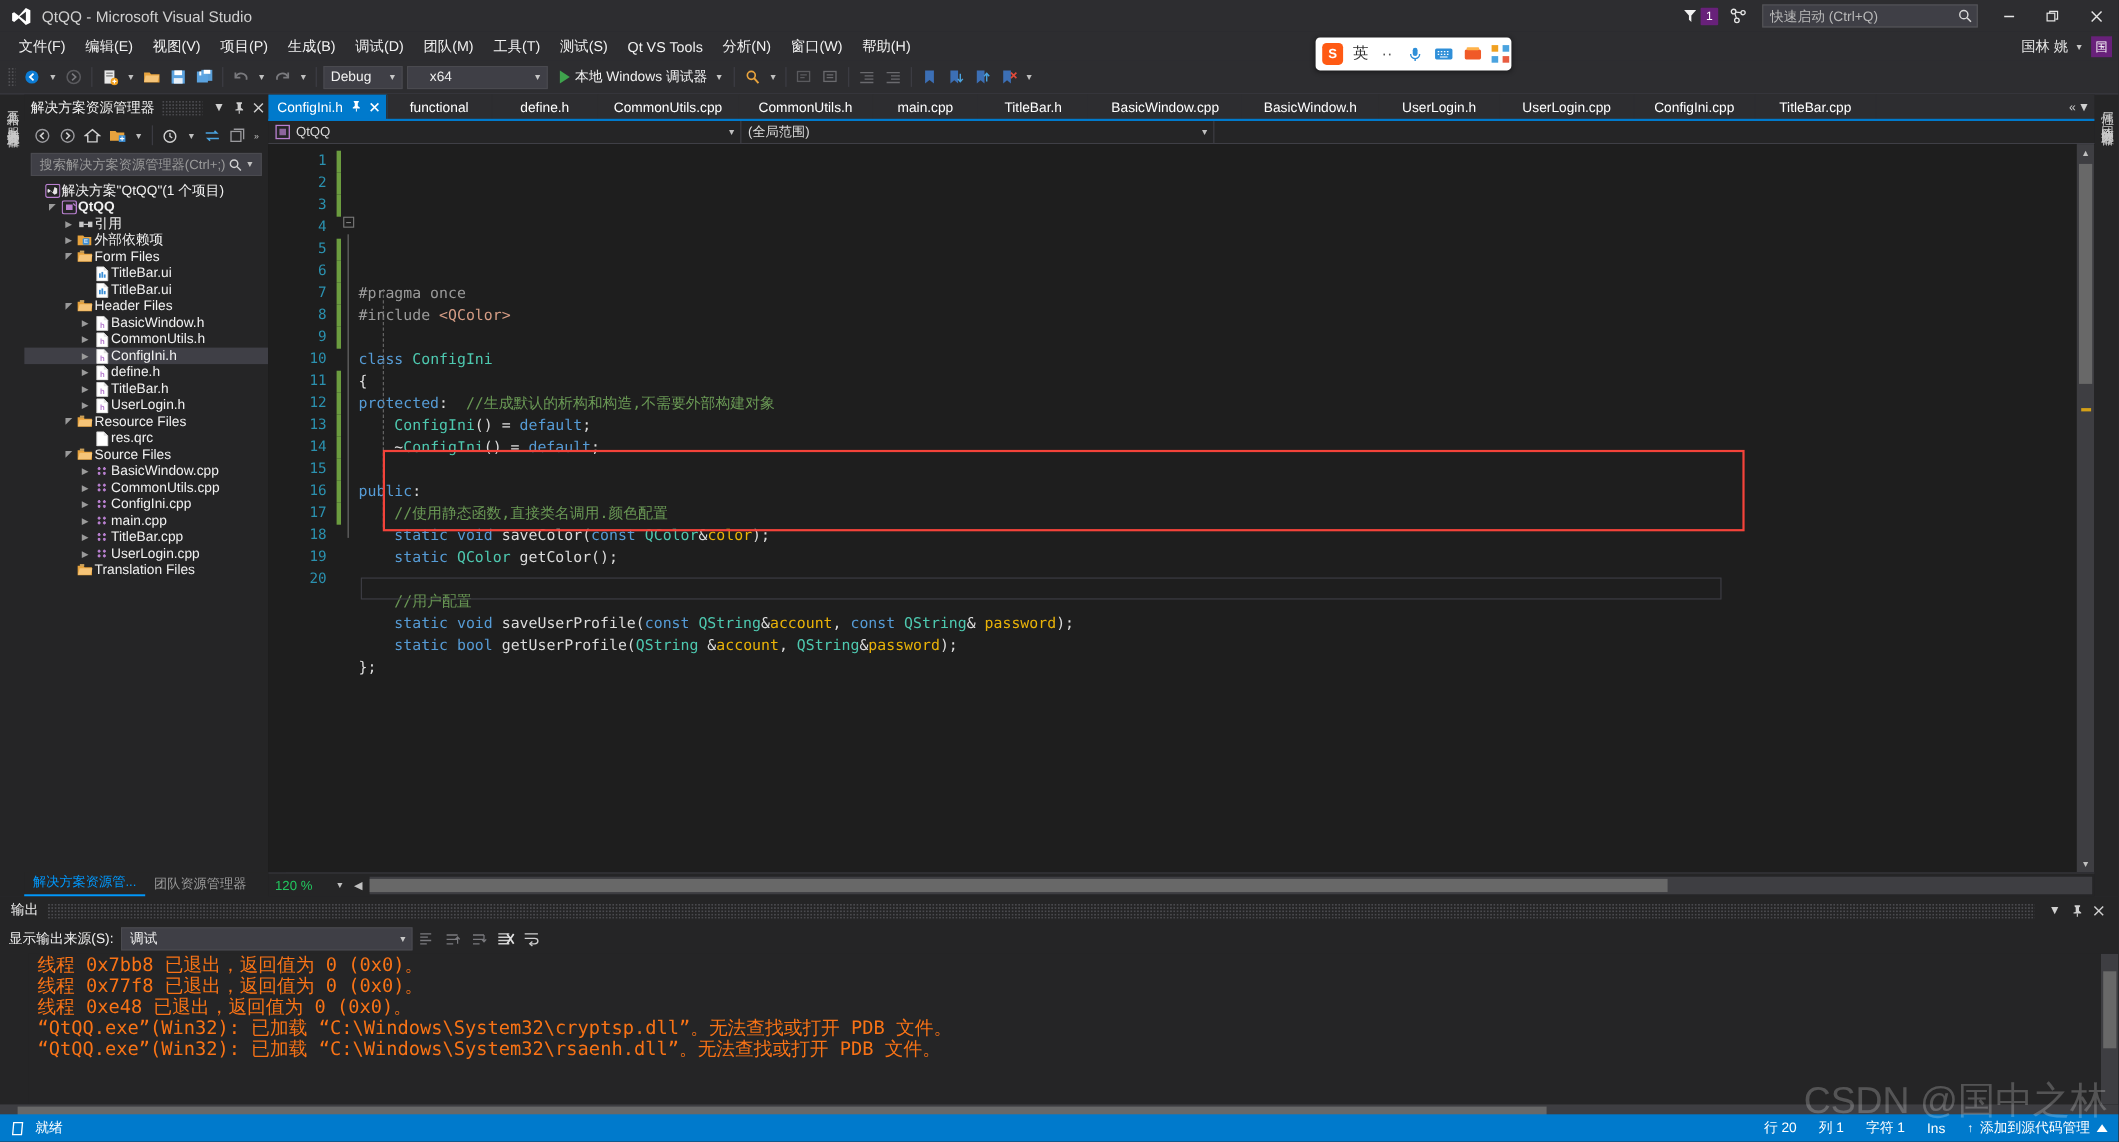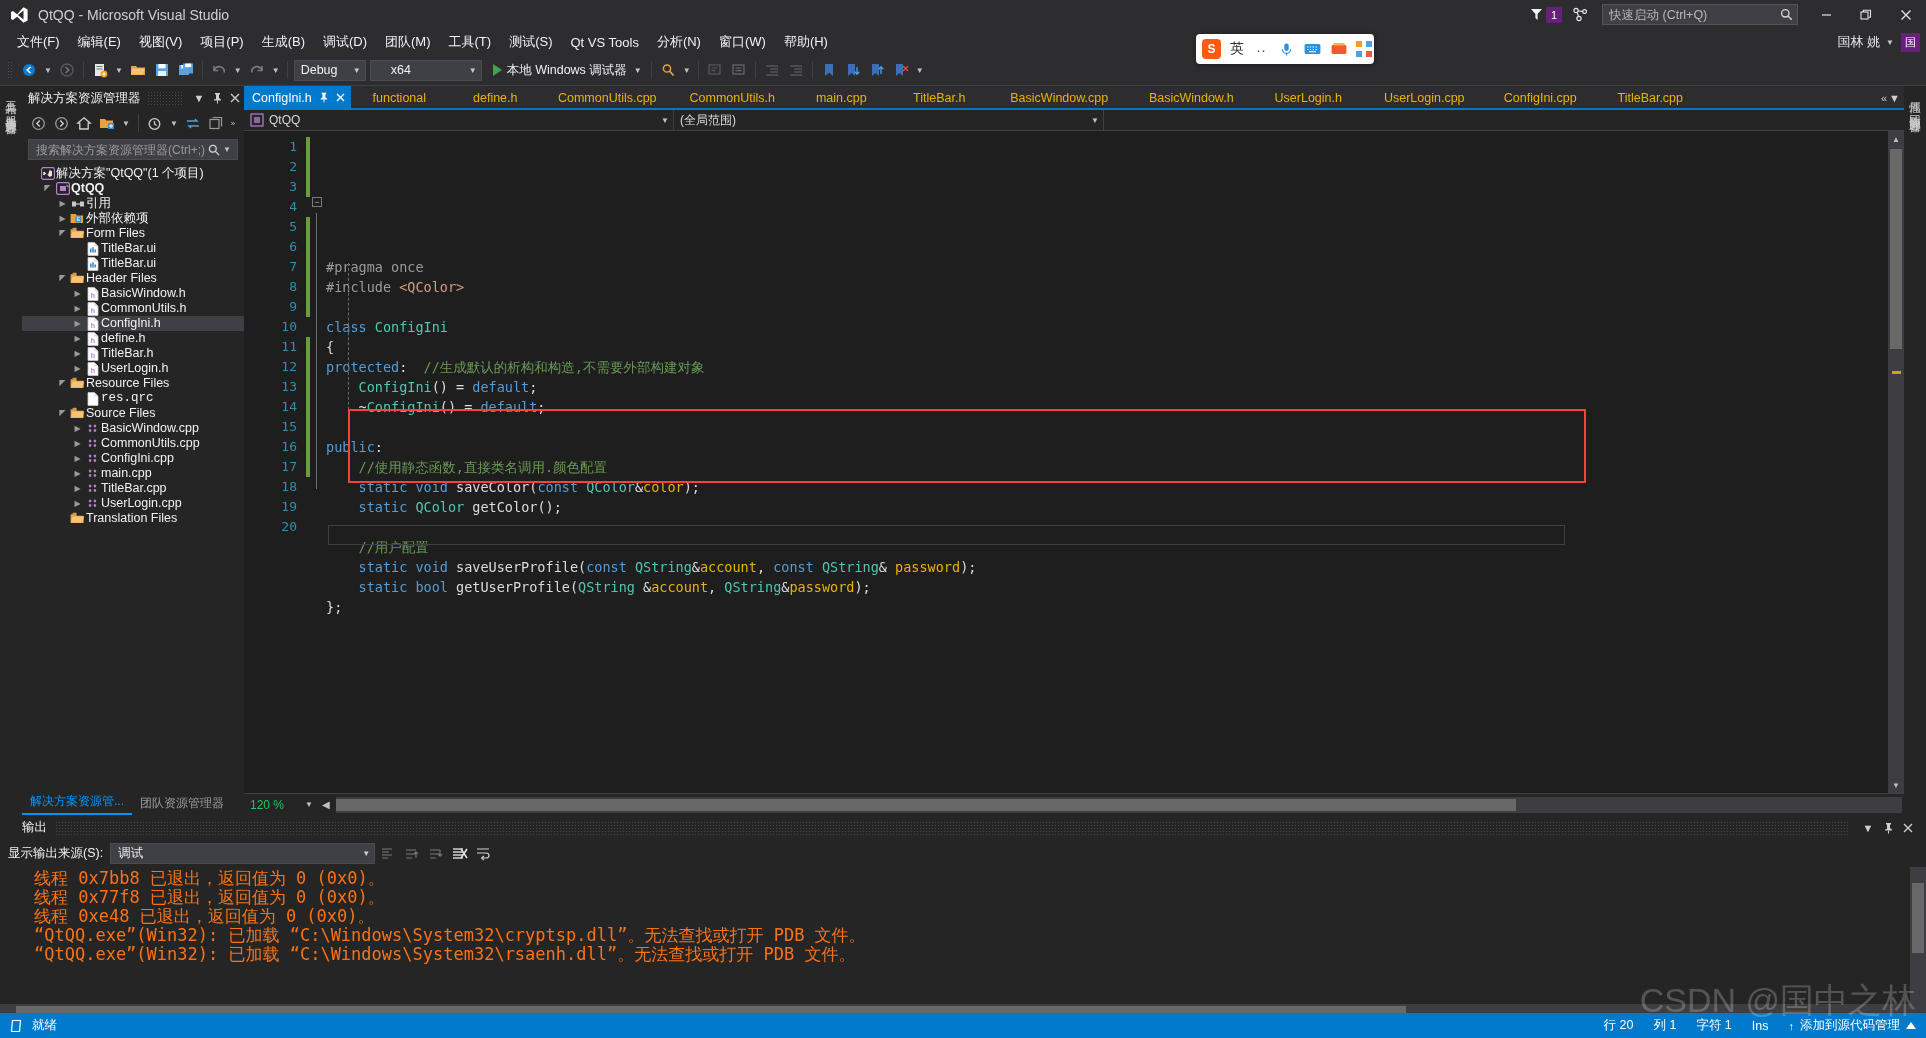--- a/index.html
+++ b/index.html
@@ -180,21 +180,21 @@
 
   
   .editor {
     position:absolute; left:244px; top:86px; width:1660px; height:729px;
     background:#1e1e1e; display:flex; flex-direction:column;
   }
   .tabstrip {
     height:24px; background:#2d2d30; display:flex; align-items:stretch; position:relative;
   }
   .etab {
-    display:flex; align-items:center; padding:0 3px; font-size:12.5px; color:#eab308;
+    display:flex; align-items:center; padding:0 3px; font-size:12.5px; color:#ffffff;
     white-space:nowrap; border-right:1px solid #2d2d30;
   }
   .etab.active { background:#007acc; color:#ffffff; padding:0 6px 0 8px; }
   .etab .pin { margin-left:7px; font-size:11px; }
   .etab .xcl { margin-left:7px; font-size:12px; }
   .tab-overflow {
     margin-left:auto; display:flex; align-items:center; gap:2px; padding-right:4px;
     color:#d0d0d0; font-size:11px;
   }
   .tab-underline {
@@ -278,21 +278,21 @@
   }
   .hscroll-track { flex:1; height:16px; background:#3e3e42; position:relative; margin-right:2px; }
   .hscroll-track .hthumb { position:absolute; top:2px; left:0; height:12px; background:#686868; }
 
   
   .output {
     position:absolute; left:0; top:815px; width:1926px; height:205px;
     background:#252526; display:flex; flex-direction:column;
   }
   .out-header {
-    height:25px; display:flex; align-items:center; padding-left:22px; font-size:12.5px; color:#f1f1f1;
+    height:25px; display:flex; align-items:center; padding-left:10px; font-size:12.5px; color:#f1f1f1;
   }
   .out-hdots {
     flex:1; height:14px; margin:0 8px;
     background-image: radial-gradient(#4a4a4e 1px, transparent 1px);
     background-size: 3px 3px;
   }
   .out-hbtn { width:20px;height:20px;display:flex;align-items:center;justify-content:center;color:#d0d0d0;font-size:11px; }
   .out-toolbar {
     height:27px; display:flex; align-items:center; padding-left:8px; gap:0; font-size:12.5px;
   }
@@ -470,21 +470,21 @@
           <path d="M13 4 V8.5 H8.5" stroke="#7a7a7e" stroke-width="1.6" fill="none"></path>
         </svg>
     </div>
     <span class="tb-caret">▼</span>
     <div class="tb-sep"></div>
 
     <div class="tb-combo" style="width:72px;">
       <span class="cv">Debug</span>
       <span class="ca">▼</span>
     </div>
-    <div class="tb-combo" style="width:112px;padding-left:20px;">
+    <div class="tb-combo" style="width:128px;padding-left:20px;">
       <span class="cv">x64</span>
       <span class="ca">▼</span>
     </div>
 
     <div class="run-btn">
       <span class="tri-green"></span>
       <span>本地 Windows 调试器</span>
       <span class="ca" style="font-size:8px;color:#c8c8c8;margin-left:7px;">▼</span>
     </div>
     <div class="tb-sep"></div>
@@ -823,21 +823,21 @@
           <span class="arrow open" style="transform: rotate(180deg); color: rgb(154, 154, 154);">◢</span>
           <span class="tico">
             <svg width="15" height="13" viewBox="0 0 15 13">
               <path d="M0.6 2.3 h5.2 l1.1 1.4 H13.6 V11 H0.6 Z" fill="#e8a33d"></path>
               <path d="M2.4 4.6 H14 L12.6 10.6 H1 Z" fill="#f5c478"></path>
               <rect x="2.6" y="0.8" width="4" height="2" fill="#caa05a"></rect>
             </svg>
           </span>
           <span class="tlabel">Resource Files</span>
         </div>
-        <div class="trow" style="padding-left: 49px; font-family: Liberation Mono, monospace;">
+        <div class="trow" style="padding-left: 49px;">
           <span class="arrow"></span>
           <span class="tico">
             <svg width="12" height="14" viewBox="0 0 12 14">
               <path d="M1 0.6 h6.4 L11 4.2 V13.4 H1 Z" fill="#ffffff" stroke="#cfcfcf" stroke-width="0.8"></path>
               <path d="M7.3 0.8 V4.2 H10.9" fill="#e0e0e0"></path>
             </svg>
           </span>
           <span class="tlabel">res.qrc</span>
         </div>
         <div class="trow" style="padding-left: 34px;">

